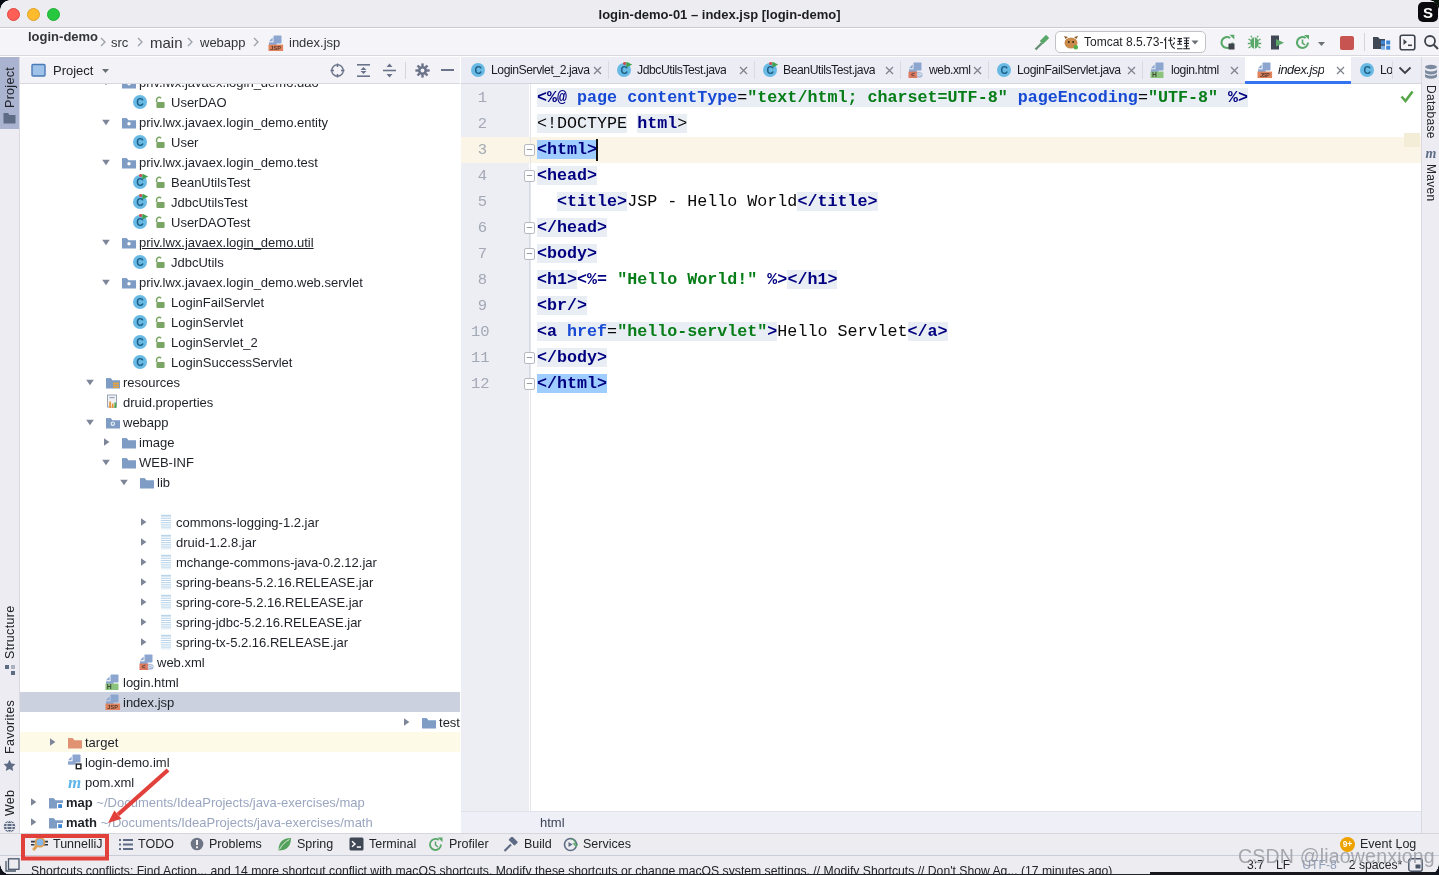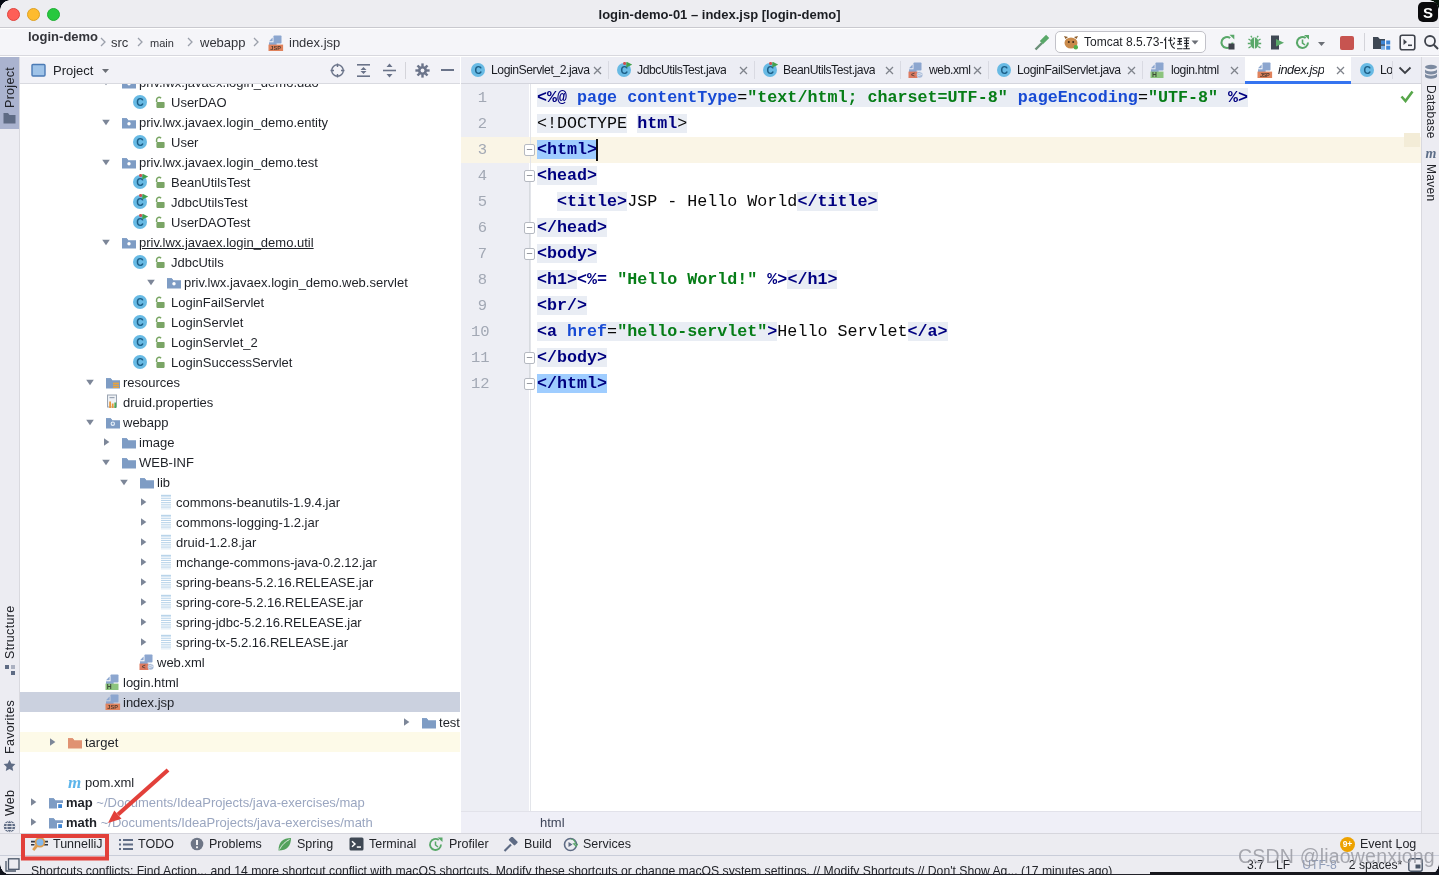--- a/index.html
+++ b/index.html
@@ -50,21 +50,21 @@
 <div class="abs" style="left:28px;top:29px;height:40px;display:flex;align-items:flex-start;font-size:13px;color:#33343a">
     <b>login-demo</b>
   </div>
 <svg class="abs" style="left:99px;top:37px" width="8" height="10" viewBox="0 0 8 10">
     <path d="M2 1 l4 4 -4 4" stroke="#9ba0ab" stroke-width="1.3" fill="none"></path>
   </svg>
 <div class="abs" style="left:111px;top:29px;height:27px;display:flex;align-items:center;font-size:13px;color:#33343a">src</div>
 <svg class="abs" style="left:136px;top:37px" width="8" height="10" viewBox="0 0 8 10">
     <path d="M2 1 l4 4 -4 4" stroke="#9ba0ab" stroke-width="1.3" fill="none"></path>
   </svg>
-<div class="abs" style="left:150px;top:29px;height:27px;display:flex;align-items:center;font-size:11px;color:#33343a">main</div>
+<div class="abs" style="left:150px;top:29px;height:27px;display:flex;align-items:center;font-size:15px;color:#33343a">main</div>
 <svg class="abs" style="left:186px;top:37px" width="8" height="10" viewBox="0 0 8 10">
     <path d="M2 1 l4 4 -4 4" stroke="#9ba0ab" stroke-width="1.3" fill="none"></path>
   </svg>
 <div class="abs" style="left:200px;top:29px;height:27px;display:flex;align-items:center;font-size:13px;color:#33343a">webapp</div>
 <svg class="abs" style="left:252px;top:37px" width="8" height="10" viewBox="0 0 8 10">
     <path d="M2 1 l4 4 -4 4" stroke="#9ba0ab" stroke-width="1.3" fill="none"></path>
   </svg>
 <div class="abs" style="left:268px;top:35px"><svg width="16" height="16" viewBox="0 0 16 16" style="">
       <g fill="#8ca6cf">
         <rect x="5.5" y="0.5" width="8" height="8" rx="0.8"></rect>
@@ -295,21 +295,21 @@
           <path d="M1 4.2 h4.6 l1.7 2 H1 z" fill="#7e9cc4"></path>
           <circle cx="8" cy="9.7" r="1.7" fill="#fff"></circle>
         </svg></span><span style="width:1px"></span><span>priv.lwx.javaex.login_demo.util</span></div>
 <div class="trow" style="top:168px;"><span style="width:112px"></span><span class="ticon" style="margin-right:0"><svg width="16" height="16" viewBox="0 0 16 16" style="">
           <circle cx="8" cy="8" r="7" fill="#68bae4"></circle>
           <text x="8" y="11.6" font-size="10.5" font-weight="bold" font-family="Liberation Sans" fill="#1c5e86" text-anchor="middle">C</text>
         </svg></span><span style="width:4px"></span><span class="ticon" style="margin-right:0"><svg width="14" height="14" viewBox="0 0 14 14" style="">
           <path d="M3.6 7 V4.8 a2.5 2.5 0 0 1 4.4 -1.6" fill="none" stroke="#78a562" stroke-width="1.5"></path>
           <rect x="3.4" y="6.9" width="8.2" height="6" rx="0.8" fill="#7aa565"></rect>
         </svg></span><span style="width:3px"></span><span>JdbcUtils</span></div>
-<div class="trow" style="top:188px;padding-left:45px;"><span style="width:80px"></span><span class="tarr" style="margin-right:9px"><svg width="12" height="12" viewBox="0 0 12 12" style="">
+<div class="trow" style="top:188px;"><span style="width:80px"></span><span class="tarr" style="margin-right:9px"><svg width="12" height="12" viewBox="0 0 12 12" style="">
           <path d="M2.2 3.8 h7.6 L6 9.2 z" fill="#7c8698"></path>
         </svg></span><span class="ticon" style="margin-right:1px"><svg width="16" height="16" viewBox="0 0 16 16" style="">
           <path d="M1 4.2 h4.6 l1.7 2 H15 v8.2 H1 z" fill="#7e9cc4"></path>
           <path d="M1 4.2 h4.6 l1.7 2 H1 z" fill="#7e9cc4"></path>
           <circle cx="8" cy="9.7" r="1.7" fill="#fff"></circle>
         </svg></span><span style="width:1px"></span><span>priv.lwx.javaex.login_demo.web.servlet</span></div>
 <div class="trow" style="top:208px;"><span style="width:112px"></span><span class="ticon" style="margin-right:0"><svg width="16" height="16" viewBox="0 0 16 16" style="">
           <circle cx="8" cy="8" r="7" fill="#68bae4"></circle>
           <text x="8" y="11.6" font-size="10.5" font-weight="bold" font-family="Liberation Sans" fill="#1c5e86" text-anchor="middle">C</text>
         </svg></span><span style="width:4px"></span><span class="ticon" style="margin-right:0"><svg width="14" height="14" viewBox="0 0 14 14" style="">
@@ -376,33 +376,20 @@
         </svg></span><span class="ticon" style="margin-right:1px"><svg width="16" height="16" viewBox="0 0 16 16" style="">
           <path d="M1 4.2 h4.6 l1.7 2 H15 v8.2 H1 z" fill="#7e9cc4"></path>
           <path d="M1 4.2 h4.6 l1.7 2 H1 z" fill="#7e9cc4"></path>
         </svg></span><span style="width:1px"></span><span>lib</span></div>
 <div class="trow" style="top:368px;"><span style="width:80px"></span><span class="tarr" style="margin-right:9px"><svg width="12" height="12" viewBox="0 0 12 12" style="">
           <path d="M2.2 3.8 h7.6 L6 9.2 z" fill="#7c8698"></path>
         </svg></span><span class="ticon" style="margin-right:1px"><svg width="16" height="16" viewBox="0 0 16 16" style="">
           <path d="M1 4.2 h4.6 l1.7 2 H15 v8.2 H1 z" fill="#7e9cc4"></path>
           <path d="M1 4.2 h4.6 l1.7 2 H1 z" fill="#7e9cc4"></path>
         </svg></span><span style="width:1px"></span><span>WEB-INF</span></div>
-<div class="trow" style="top:408px;"><span style="width:117px"></span><span class="tarr" style="margin-right:9px"><svg width="12" height="12" viewBox="0 0 12 12" style="">
-          <path d="M4 2.2 v7.6 L9.4 6 z" fill="#7c8698"></path>
-        </svg></span><span class="ticon" style="margin-right:1px"><svg width="16" height="16" viewBox="0 0 16 16" style="">
-          <rect x="3" y="0.8" width="10" height="14.4" fill="#b9d4ea"></rect>
-          <g fill="#fff">
-            <rect x="3" y="2.6" width="10" height="1.1"></rect>
-            <rect x="3" y="4.8" width="10" height="1.1"></rect>
-            <rect x="3" y="7" width="10" height="1.1"></rect>
-            <rect x="3" y="9.2" width="10" height="1.1"></rect>
-            <rect x="3" y="11.4" width="10" height="1.1"></rect>
-            <rect x="3" y="13.6" width="10" height="1.1"></rect>
-          </g>
-        </svg></span><span style="width:1px"></span><span>commons-beanutils-1.9.4.jar</span></div>
 <div class="trow" style="top:428px;"><span style="width:117px"></span><span class="tarr" style="margin-right:9px"><svg width="12" height="12" viewBox="0 0 12 12" style="">
           <path d="M4 2.2 v7.6 L9.4 6 z" fill="#7c8698"></path>
         </svg></span><span class="ticon" style="margin-right:1px"><svg width="16" height="16" viewBox="0 0 16 16" style="">
           <rect x="3" y="0.8" width="10" height="14.4" fill="#b9d4ea"></rect>
           <g fill="#fff">
             <rect x="3" y="2.6" width="10" height="1.1"></rect>
             <rect x="3" y="4.8" width="10" height="1.1"></rect>
             <rect x="3" y="7" width="10" height="1.1"></rect>
             <rect x="3" y="9.2" width="10" height="1.1"></rect>
             <rect x="3" y="11.4" width="10" height="1.1"></rect>
@@ -521,20 +508,29 @@
         </svg></span><span class="ticon" style="margin-right:1px"><svg width="16" height="16" viewBox="0 0 16 16" style="">
           <path d="M1 4.2 h4.6 l1.7 2 H15 v8.2 H1 z" fill="#7e9cc4"></path>
           <path d="M1 4.2 h4.6 l1.7 2 H1 z" fill="#7e9cc4"></path>
         </svg></span><span style="width:1px"></span><span>test</span></div>
 <div class="trow" style="top:648px;background:#fdfae8;"><span style="width:26px"></span><span class="tarr" style="margin-right:9px"><svg width="12" height="12" viewBox="0 0 12 12" style="">
           <path d="M4 2.2 v7.6 L9.4 6 z" fill="#7c8698"></path>
         </svg></span><span class="ticon" style="margin-right:1px"><svg width="16" height="16" viewBox="0 0 16 16" style="">
           <path d="M1 4.2 h4.6 l1.7 2 H15 v8.2 H1 z" fill="#e09272"></path>
           <path d="M1 4.2 h4.6 l1.7 2 H1 z" fill="#e09272"></path>
         </svg></span><span style="width:1px"></span><span>target</span></div>
+<div class="trow" style="top:668px;"><span style="width:47px"></span><span class="ticon" style="margin-right:1px"><svg width="16" height="16" viewBox="0 0 16 16" style="">
+          <g fill="#8ca6cf">
+            <rect x="5.5" y="0.5" width="8" height="8" rx="0.8"></rect>
+            <path d="M1 6.3 L4.6 2.4 V6.3 z"></path>
+            <rect x="1" y="7.3" width="7.6" height="3.4"></rect>
+          </g>
+          <rect x="8.6" y="9.4" width="6" height="6" fill="#1c1c20"></rect>
+          <rect x="10" y="10.8" width="3.2" height="3.2" fill="#fff"></rect>
+        </svg></span><span style="width:1px"></span><span>login-demo.iml</span></div>
 <div class="trow" style="top:688px;"><span style="width:47px"></span><span class="ticon" style="margin-right:1px"><svg width="16" height="16" viewBox="0 0 16 16" style="">
           <text x="7.6" y="13.8" font-size="17" font-weight="bold" font-style="italic" font-family="Liberation Serif" fill="#5db5ea" text-anchor="middle">m</text>
         </svg></span><span style="width:1px"></span><span>pom.xml</span></div>
 <div class="trow" style="top:708px"><span style="width:7px"></span><span class="tarr" style="margin-right:9px"><svg width="12" height="12" viewBox="0 0 12 12" style="">
           <path d="M4 2.2 v7.6 L9.4 6 z" fill="#7c8698"></path>
         </svg></span><span class="ticon" style="margin-right:1px"><svg width="16" height="16" viewBox="0 0 16 16" style="">
           <path d="M1 4.2 h4.6 l1.7 2 H15 v8.2 H1 z" fill="#7e9cc4"></path>
           <path d="M1 4.2 h4.6 l1.7 2 H1 z" fill="#7e9cc4"></path>
           <rect x="9" y="9" width="6.2" height="6.2" fill="#fff"></rect>
           <rect x="10.2" y="10.2" width="3.8" height="3.8" fill="#3e86d6"></rect>

